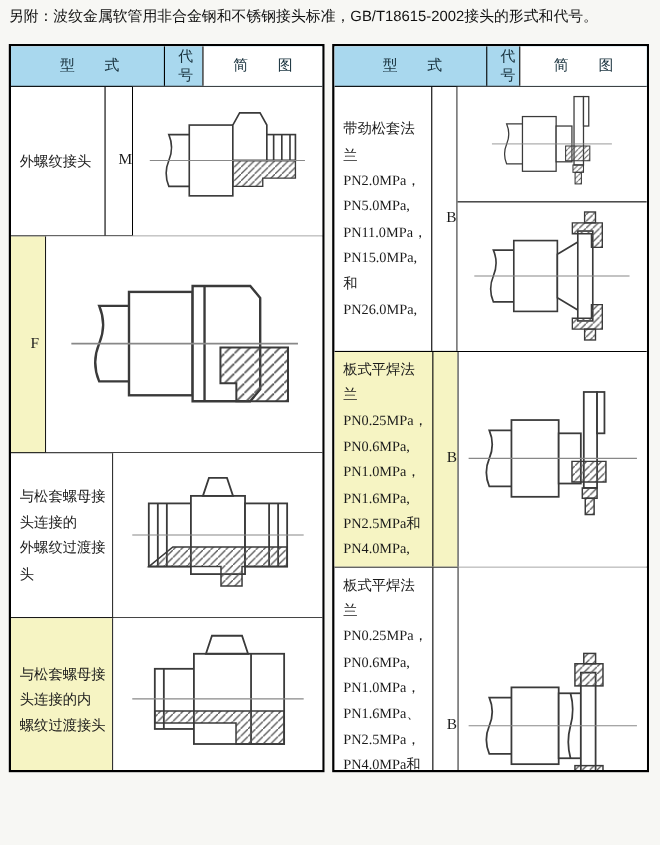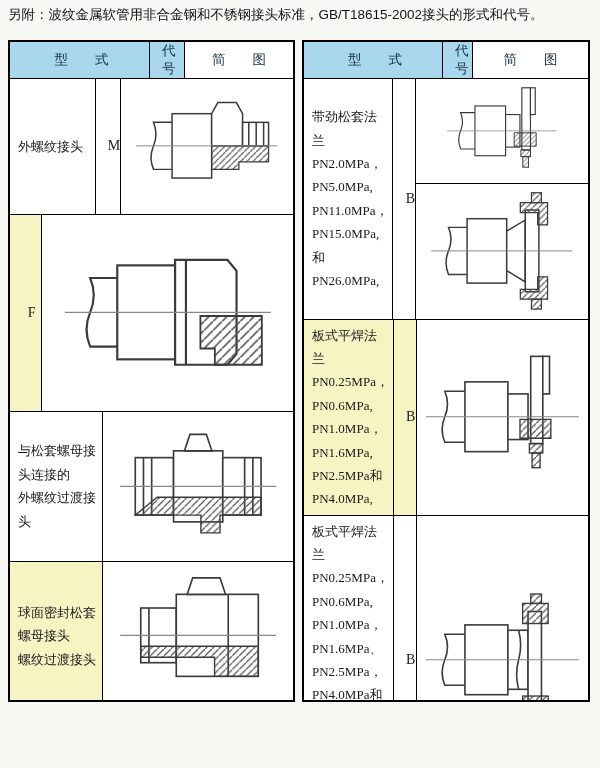--- a/index.html
+++ b/index.html
@@ -139,21 +139,21 @@
             <line x1="94" y1="29" x2="94" y2="71" stroke="#3a3a3a" stroke-width="1.2" fill="none"></line>
             <line x1="100" y1="29" x2="100" y2="71" stroke="#3a3a3a" stroke-width="1.2" fill="none"></line>
             <path d="M14 71 L30 58 H106 V71 H76 V84 H62 V71 Z" stroke="#3a3a3a" stroke-width="1" fill="url(#hatch)"></path>
             <line x1="3" y1="50" x2="117" y2="50" stroke="#888" stroke-width="0.8"></line>
           </svg>
         </div>
       </div>
   </div>
 
   <div class="row" style="flex:0 0 99px">
-    <div class="c ct hl">球面密封松套螺母接头
+    <div class="c ct hl">与松套螺母接头连接的内
 螺纹过渡接头</div>
     <div class="c cd">
         <div class="dbox fill">
           <svg viewBox="0 0 120 100" preserveAspectRatio="xMidYMid meet">
             <defs>
               <pattern id="hatch" patternUnits="userSpaceOnUse" width="5" height="5">
                 <path d="M0 5 L5 0" stroke="#555" stroke-width="0.9"></path>
               </pattern>
             </defs>
             <rect x="18" y="30" width="26" height="40" stroke="#3a3a3a" stroke-width="1.2" fill="#ffffff"></rect>

